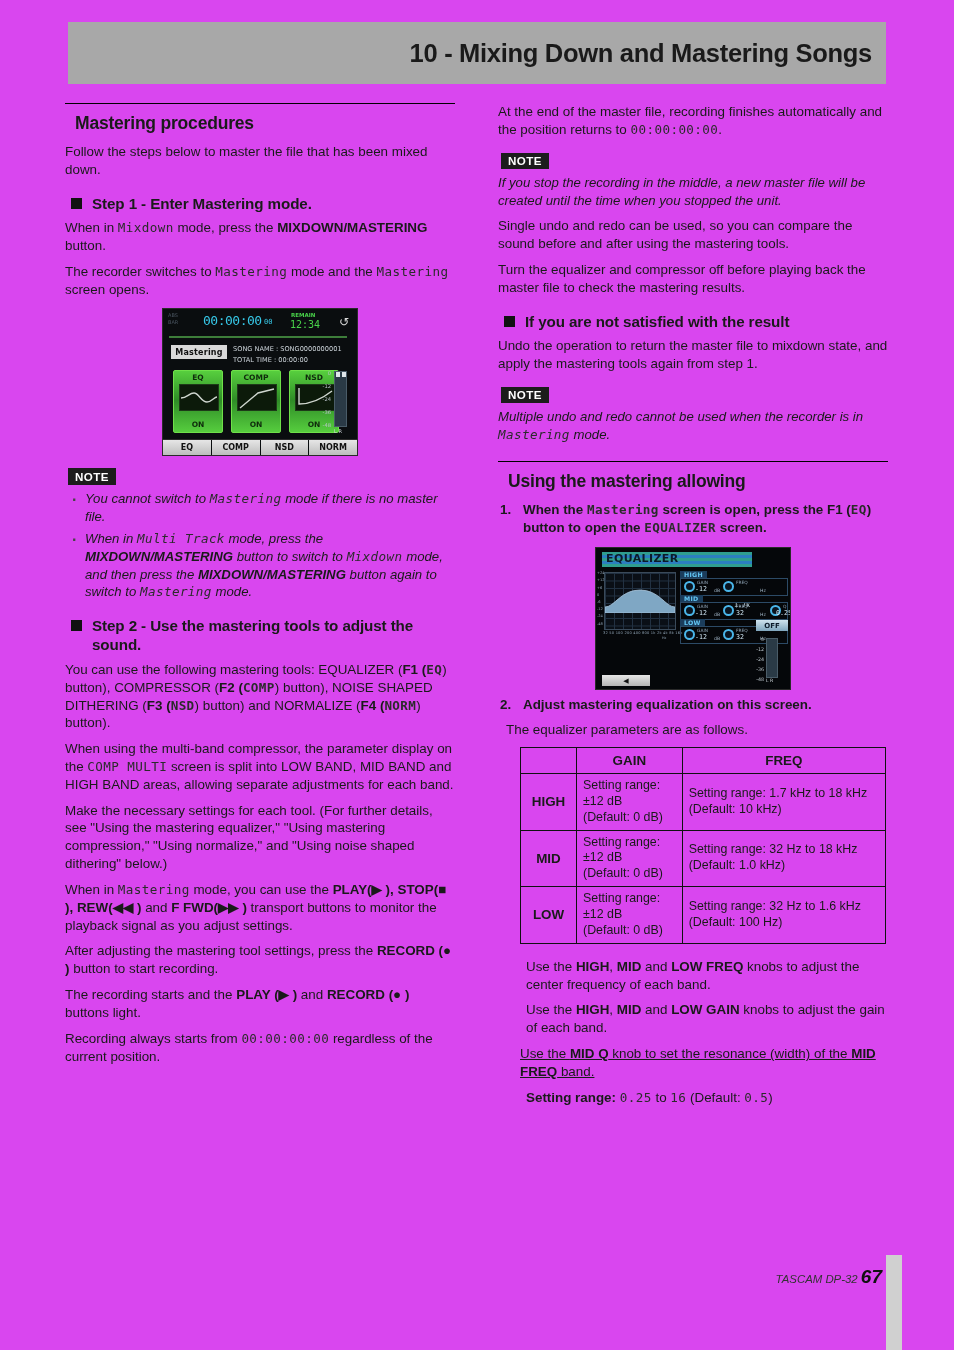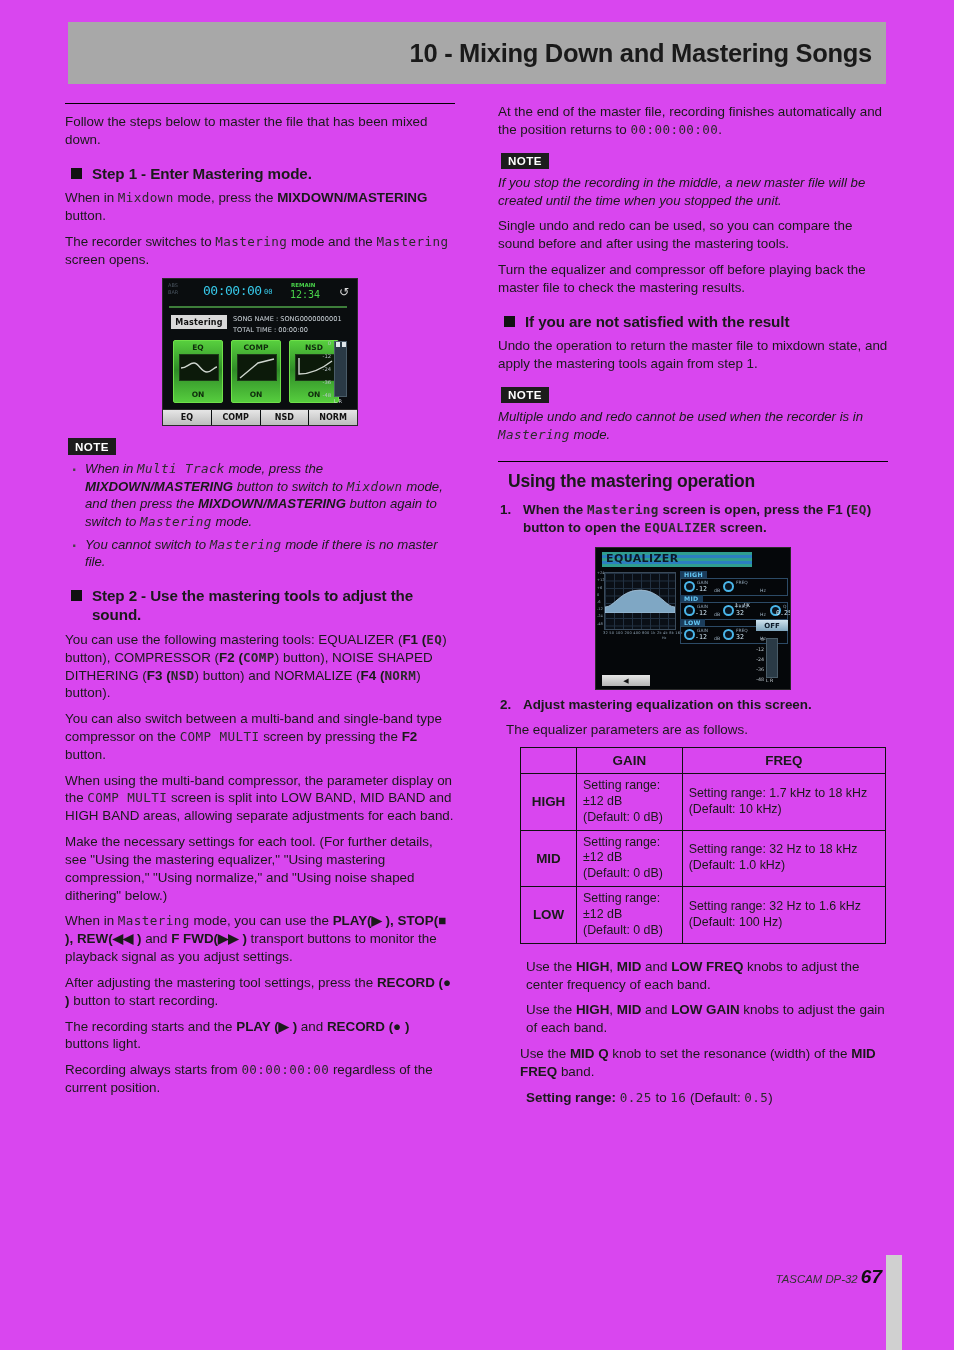--- a/index.html
+++ b/index.html
@@ -199,41 +199,42 @@
   table.eqtable th, table.eqtable td {
     border: 1px solid #111; padding: 4px 6px; line-height: 1.28; vertical-align: middle;
   }
   table.eqtable th { font-weight: bold; text-align:center; font-size: 13.4px; }
   table.eqtable td.rowhdr { font-weight: bold; text-align:center; font-size:13.4px; width:56px; }
   table.eqtable td.cell { text-align:left; }
   table.eqtable td.cellc { text-align:left; }
 
   .post-table p { margin: 0 0 8px 0; font-size:13.4px; line-height:1.33; }
   .indent1 { margin-left: 28px !important; }
-  .indent2 { margin-left: 22px !important; }
+  .indent2 { margin-left: 22px !important; text-decoration: underline; }
 
   
   .footer {
     position: absolute; right: 72px; bottom: 62px;
     font-style: italic; font-size: 11.4px; color: #333; white-space: nowrap;
   }
   .footer .pg { font-weight: bold; font-size: 19px; color:#111; }
 </style>
 </head>
 <body>
 
 <div class="page">
 
   <div class="header-band">
     <div class="header-title">10 - Mixing Down and Mastering Songs</div>
   </div>
   <div class="right-edge-bar"></div>
 
   <div class="col col-left">
     <div class="rule"></div>
+    <h2 class="section">Mastering procedures</h2>
 
     <p>Follow the steps below to master the file that has been mixed down.</p>
 
     <h3 class="step">Step 1 - Enter Mastering mode.</h3>
     <p><span>When in </span><span class="lcdfont">Mixdown</span><span> mode, press the </span><b>MIXDOWN/MASTERING</b><span> button.</span></p>
     <p><span>The recorder switches to </span><span class="lcdfont">Mastering</span><span> mode and the </span><span class="lcdfont">Mastering</span><span> screen opens.</span></p>
 
     <div class="lcd-wrap">
       <div class="lcd1">
         <div class="topbar"></div>
@@ -304,28 +305,27 @@
           <div>COMP</div>
           <div>NSD</div>
           <div>NORM</div>
         </div>
       </div>
     </div>
 
     <div>
       <span class="note-tag">NOTE</span>
       <ul class="note-list">
+        <li><span>You cannot switch to </span><span class="lcdfont">Mastering</span><span> mode if there is no master file.</span></li>
         <li><span>When in </span><span class="lcdfont">Multi Track</span><span> mode, press the </span><b>MIXDOWN/MASTERING</b><span> button to switch to </span><span class="lcdfont">Mixdown</span><span> mode, and then press the </span><b>MIXDOWN/MASTERING</b><span> button again to switch to </span><span class="lcdfont">Mastering</span><span> mode.</span></li>
-        <li><span>You cannot switch to </span><span class="lcdfont">Mastering</span><span> mode if there is no master file.</span></li>
       </ul>
     </div>
 
     <h3 class="step">Step 2 - Use the mastering tools to adjust the sound.</h3>
     <p><span>You can use the following mastering tools: EQUALIZER (</span><b>F1</b><b> (</b><b class="lcdfont">EQ</b><span>) button), COMPRESSOR (</span><b>F2</b><b> (</b><b class="lcdfont">COMP</b><span>) button), NOISE SHAPED DITHERING (</span><b>F3</b><b> (</b><b class="lcdfont">NSD</b><span>) button) and NORMALIZE (</span><b>F4</b><b> (</b><b class="lcdfont">NORM</b><span>) button).</span></p>
-    <p><span>You can also switch between a multi-band and single-band type compressor on the </span><span class="lcdfont">COMP MULTI</span><span> screen by pressing the </span><b>F2</b><span> button.</span></p>
     <p><span>When using the multi-band compressor, the parameter display on the </span><span class="lcdfont">COMP MULTI</span><span> screen is split into LOW BAND, MID BAND and HIGH BAND areas, allowing separate adjustments for each band.</span></p>
     <p>Make the necessary settings for each tool. (For further details, see "Using the mastering equalizer," "Using mastering compression," "Using normalize," and "Using noise shaped dithering" below.)</p>
     <p><span>When in </span><span class="lcdfont">Mastering</span><span> mode, you can use the </span><b>PLAY</b><b>(▶ )</b><b>, </b><b>STOP</b><b>(■ )</b><b>, </b><b>REW</b><b>(◀◀ )</b><span> and </span><b>F FWD</b><b>(▶▶ )</b><span> transport buttons to monitor the playback signal as you adjust settings.</span></p>
 
     <p><span>After adjusting the mastering tool settings, press the </span><b>RECORD (● )</b><span> button to start recording.</span></p>
     <p><span>The recording starts and the </span><b>PLAY (▶ )</b><span> and </span><b>RECORD (● )</b><span> buttons light.</span></p>
     <p><span>Recording always starts from </span><span class="lcdfont">00:00:00:00</span><span> regardless of the current position.</span></p>
   </div>
 
   <div class="col col-right">
@@ -341,21 +341,21 @@
 
     <h3 class="step">If you are not satisfied with the result</h3>
     <p>Undo the operation to return the master file to mixdown state, and apply the mastering tools again from step 1.</p>
 
     <div>
       <span class="note-tag">NOTE</span>
       <p class="note-body"><span>Multiple undo and redo cannot be used when the recorder is in </span><span class="lcdfont">Mastering</span><span> mode.</span></p>
     </div>
 
     <div class="rule-right"></div>
-    <h2 class="section">Using the mastering operation</h2>
+    <h2 class="section">Using the mastering allowing</h2>
 
     <ol class="numlist">
       <li><span class="num">1.</span><span>When the </span><span class="lcdfont">Mastering</span><span> screen is open, press the F1 (</span><span class="lcdfont">EQ</span><span>) button to open the </span><span class="lcdfont">EQUALIZER</span><span> screen.</span></li>
     </ol>
 
     <div class="lcd-wrap">
       <div class="lcd2">
         <div class="titlebar">
           <div class="tt">EQUALIZER</div>
         </div>

